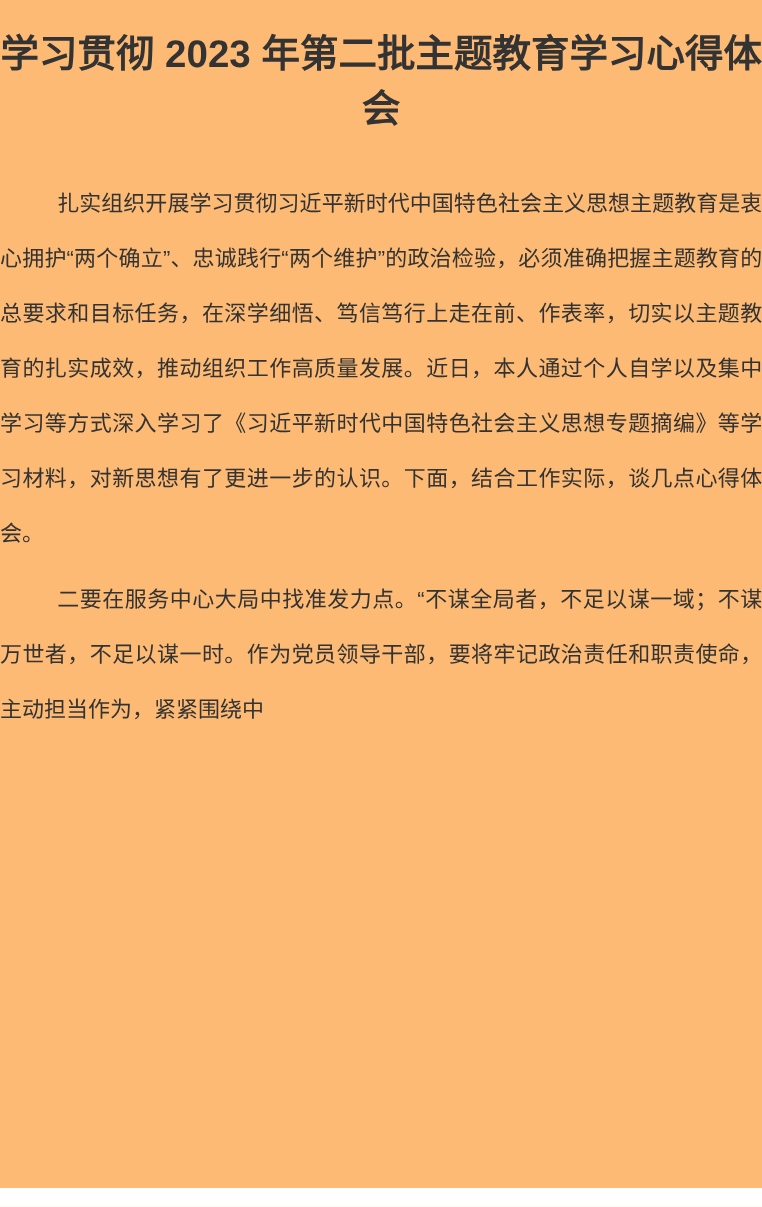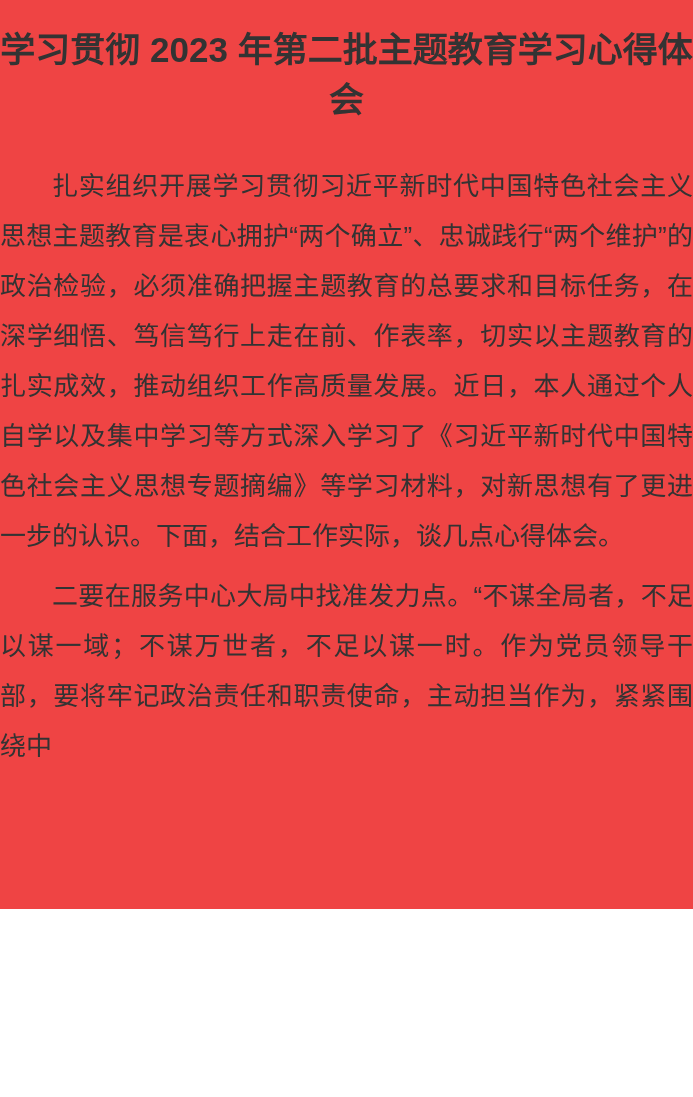--- a/index.html
+++ b/index.html
@@ -10,39 +10,39 @@
   body {
     width: 693px;
     height: 1097px;
     overflow: hidden;
     font-family: "Liberation Sans", sans-serif;
     color: #333333;
     -webkit-font-smoothing: antialiased;
   }
   .doc {
     width: 693px;
-    height: 909px;
+    height: 1080px;
     overflow: hidden;
-    background: #ef4444;
+    background: #fdba74;
   }
   .doc-title {
     margin: 25px 0 36px 0;
     padding: 0;
     font-size: 35px;
     line-height: 50px;
     font-weight: 700;
     text-align: center;
     color: #333333;
     word-break: break-all;
     overflow-wrap: anywhere;
   }
   .doc-paragraph {
     margin: 0 0 10px 0;
     padding: 0;
-    font-size: 26px;
+    font-size: 20px;
     line-height: 50px;
     text-align: justify;
     text-indent: 52px;
     color: #333333;
     word-break: break-all;
     overflow-wrap: anywhere;
   }
 </style>
 </head>
 <body style="color: rgb(51, 51, 51); background: rgb(255, 255, 255);">

